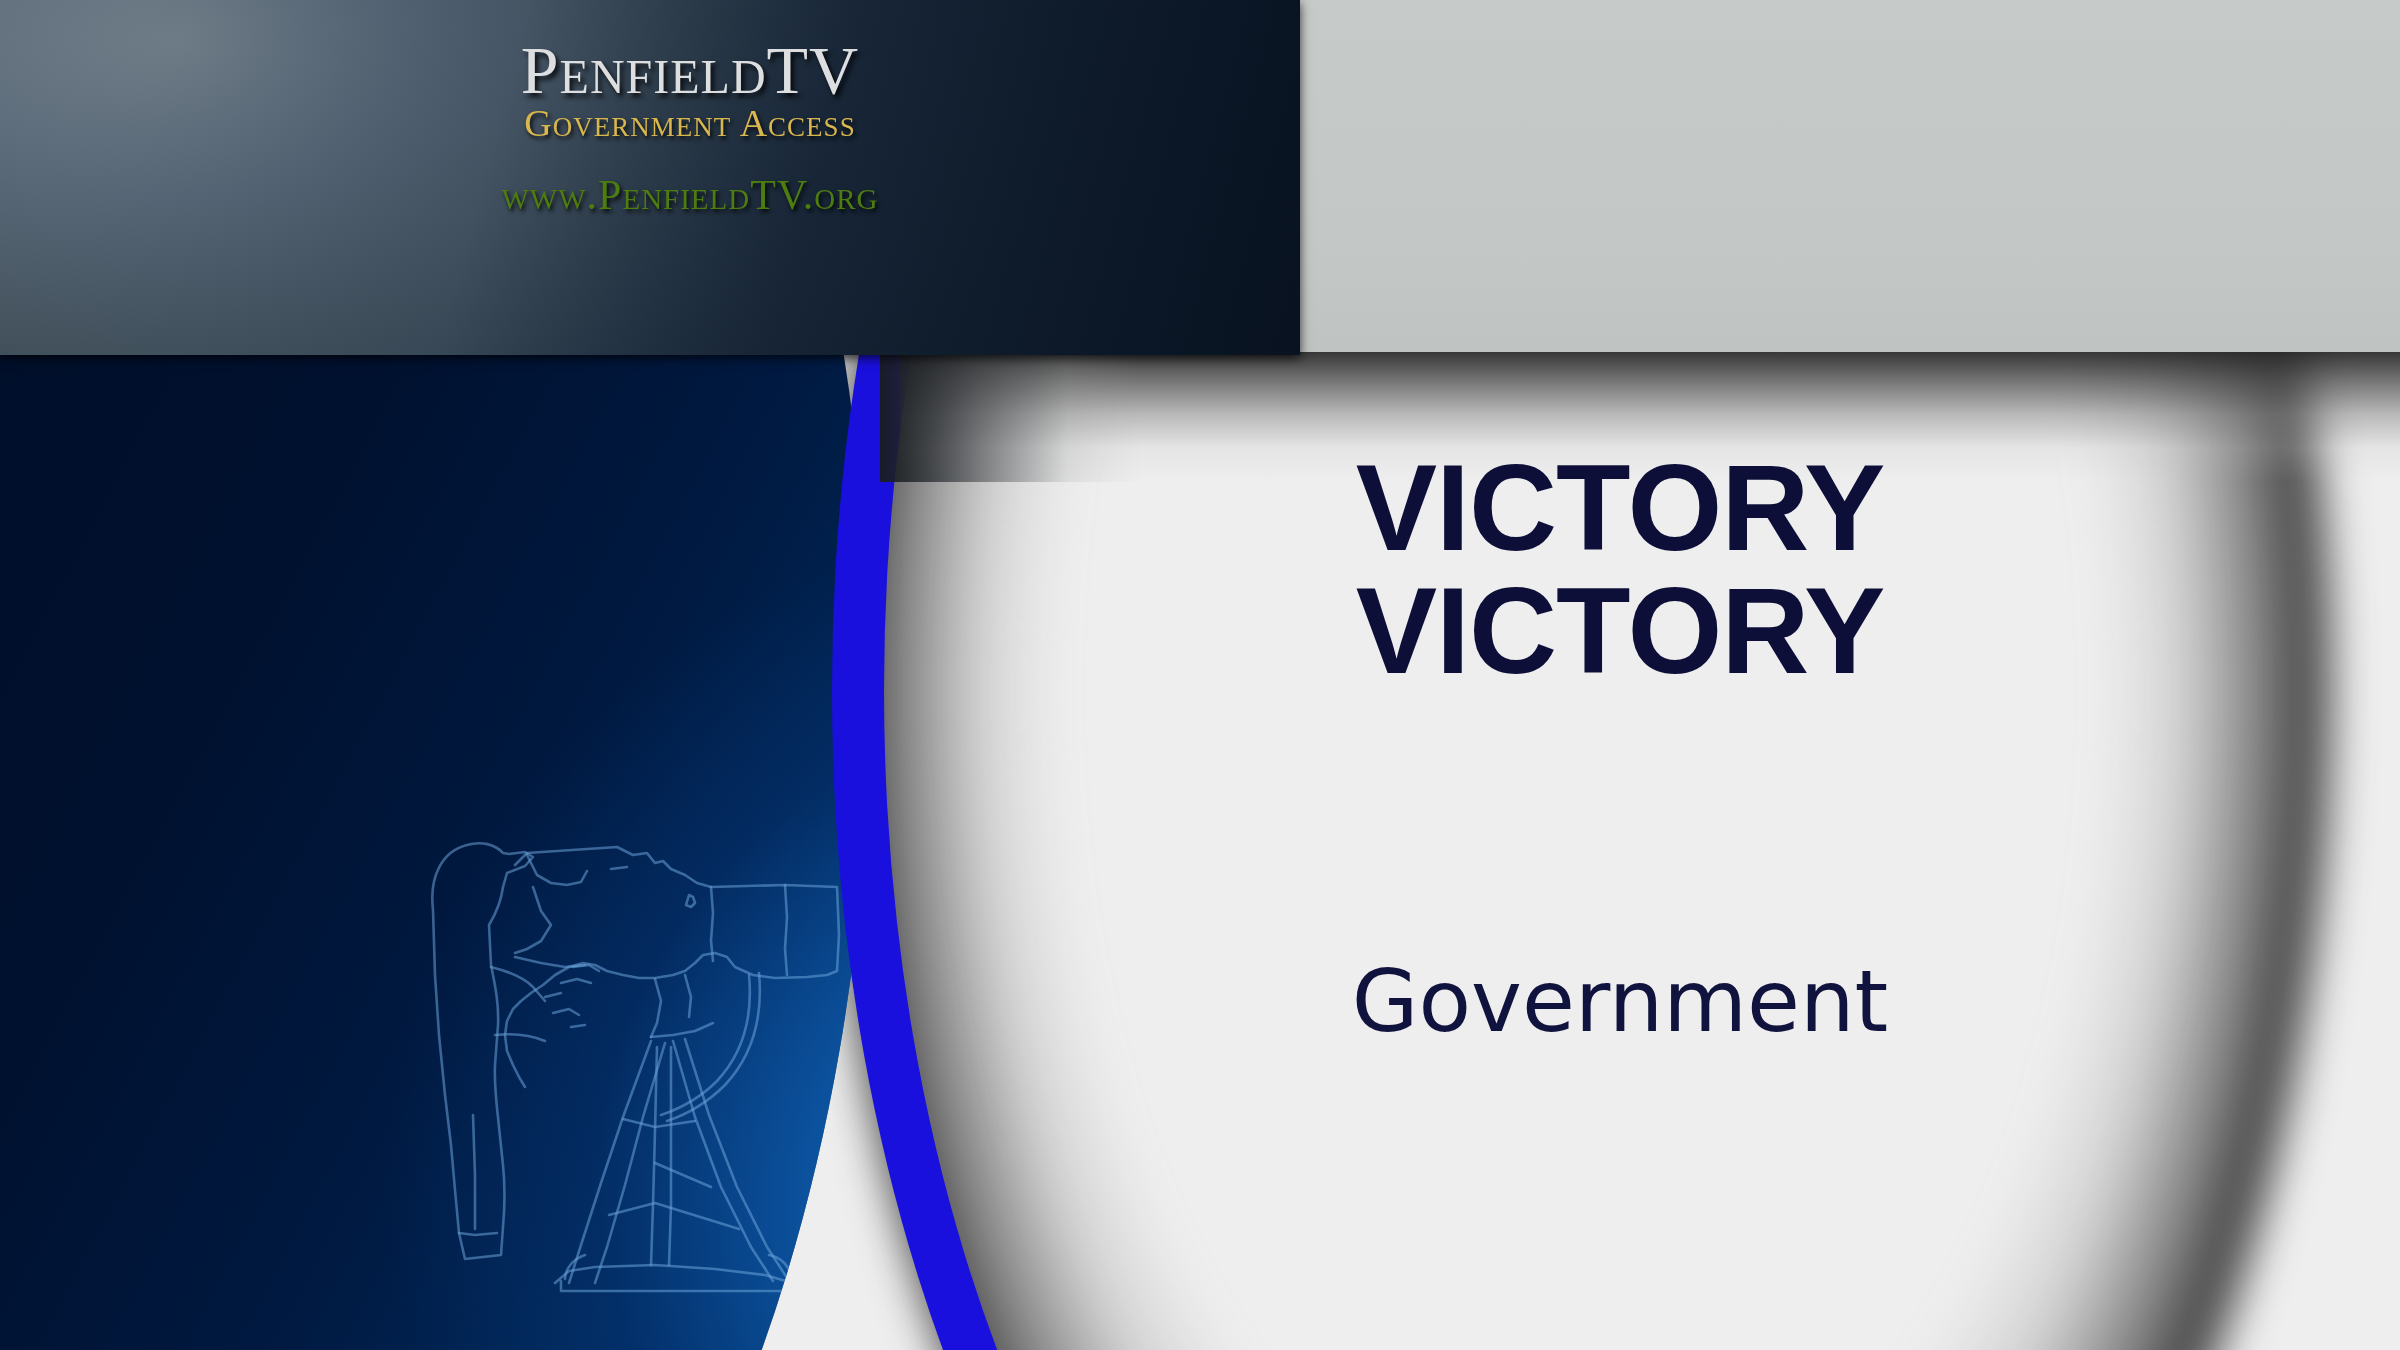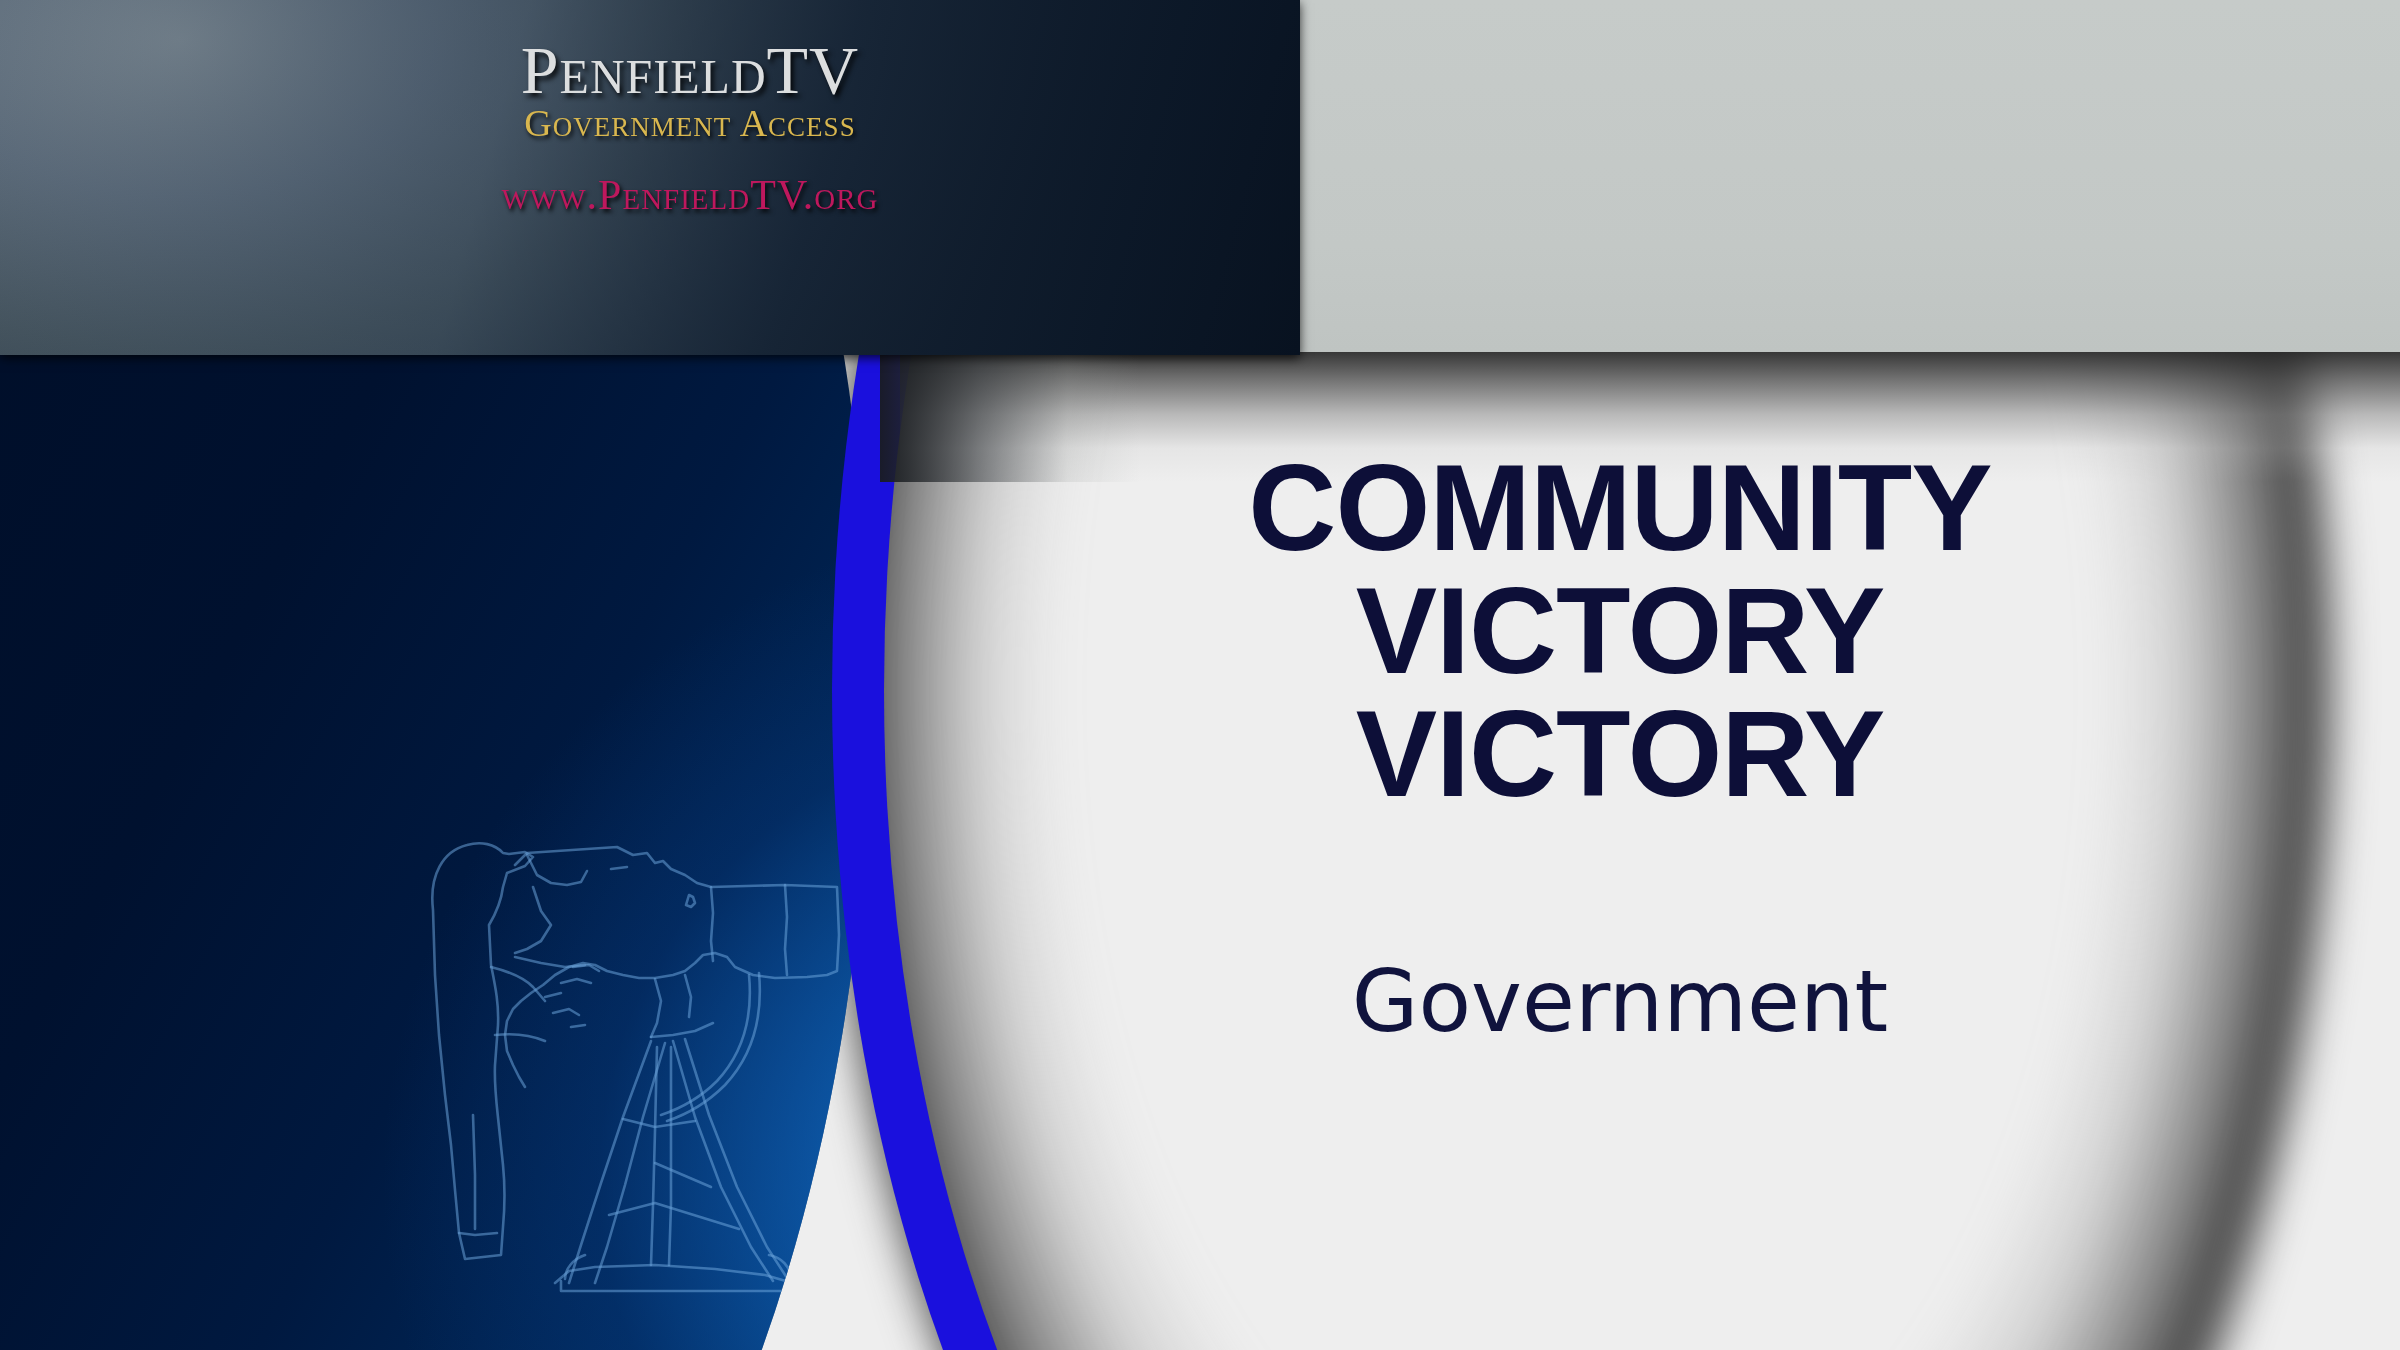--- a/index.html
+++ b/index.html
@@ -171,21 +171,21 @@
     white-space: nowrap;
   }
   .logo-url {
     font-family: "Liberation Serif", "DejaVu Serif", serif;
     font-variant: small-caps;
     font-weight: 400;
     font-size: 42px;
     line-height: 1.0;
     letter-spacing: 1px;
     margin-top: 32px;
-    color: #be185d;
+    color: #4d7c0f;
     text-shadow: 2px 3px 4px rgba(0,0,0,0.9);
     white-space: nowrap;
     text-align: center;
   }
 
   
   .watermark {
     position: absolute;
     left: 355px;
     top: 735px;
@@ -327,21 +327,20 @@
     <div class="header-left-tint"></div>
   </div>
 
   <div class="logo">
     <div class="logo-main">PenfieldTV</div>
     <div class="logo-sub">Government Access</div>
     <div class="logo-url">www.PenfieldTV.org</div>
   </div>
 
   <div class="title-block">
-    <div class="title-line">COMMUNITY</div>
     <div class="title-line">VICTORY</div>
     <div class="title-line">VICTORY</div>
   </div>
 
   <div class="subtitle-block">
     <div class="subtitle-line">Government</div>
   </div>
 
 </div>
 

